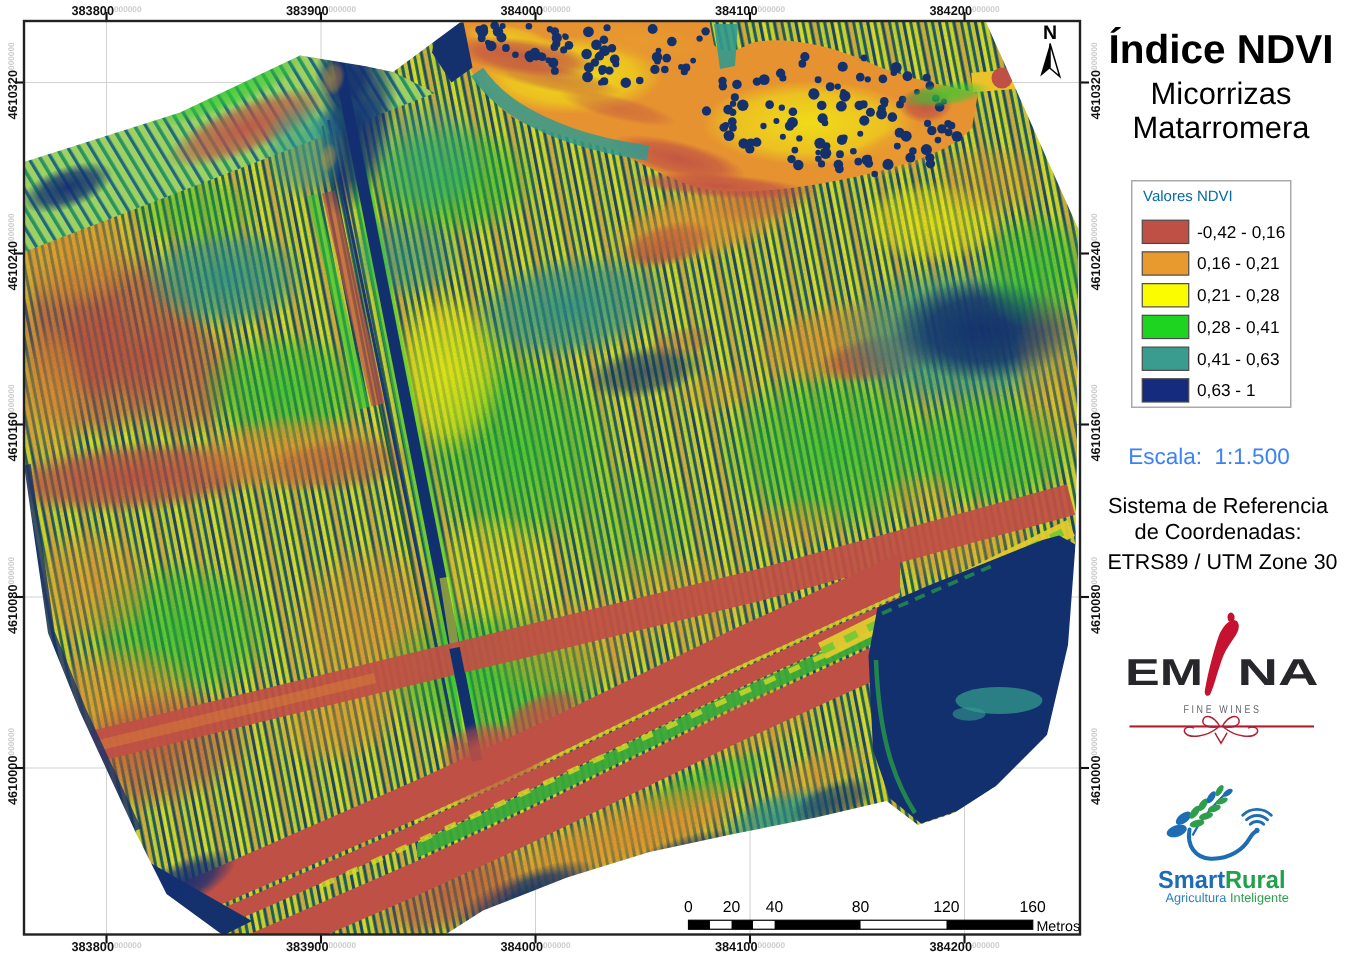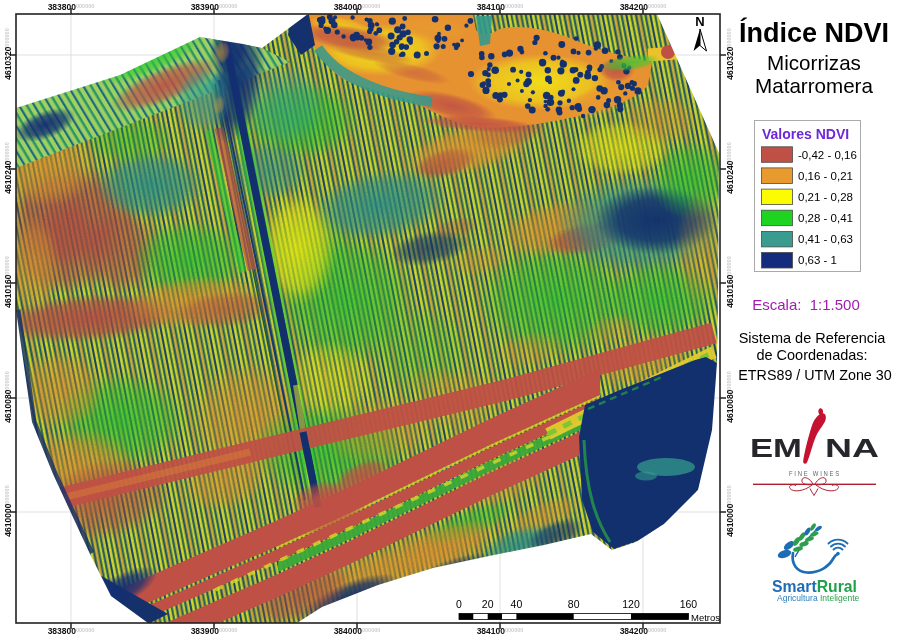--- a/index.html
+++ b/index.html
@@ -492,21 +492,21 @@
 <div class="axlab vlab" style="left:698px;top:49px;width:64px;text-align:center">4610320<span class="z">000000</span></div><div class="axlab vlab" style="left:698px;top:163px;width:64px;text-align:center">4610240<span class="z">000000</span></div><div class="axlab vlab" style="left:698px;top:277px;width:64px;text-align:center">4610160<span class="z">000000</span></div><div class="axlab vlab" style="left:698px;top:392px;width:64px;text-align:center">4610080<span class="z">000000</span></div><div class="axlab vlab" style="left:698px;top:506px;width:64px;text-align:center">4610000<span class="z">000000</span></div>
 
 
 <div style="position:absolute;left:726px;top:18px;width:176px;text-align:center;font-size:27px;font-weight:bold;color:#000;letter-spacing:0px">Índice NDVI</div>
 
 <div style="position:absolute;left:726px;top:52px;width:176px;text-align:center;font-size:20.6px;color:#000;line-height:22.5px">Micorrizas<br>Matarromera</div>
 
 
 <div style="position:absolute;left:754px;top:120px;width:105px;height:150px;border:1px solid #aaa;background:#fff"></div>
 
-<div style="position:absolute;left:762px;top:126px;font-size:14px;font-weight:bold;color:#6d28d9">Valores NDVI</div>
+<div style="position:absolute;left:762px;top:126px;font-size:10px;font-weight:normal;color:#0369a1">Valores NDVI</div>
 
 <svg style="position:absolute;left:754px;top:120px" width="146" height="151">
 <g stroke="#4a4a4a" stroke-width="0.8">
 <rect x="7.5" y="26.8" width="31" height="15.5" fill="#bf5045"></rect>
 <rect x="7.5" y="47.9" width="31" height="15.5" fill="#e89a2f"></rect>
 <rect x="7.5" y="69.1" width="31" height="15.5" fill="#fcfc00"></rect>
 <rect x="7.5" y="90.2" width="31" height="15.5" fill="#1fd420"></rect>
 <rect x="7.5" y="111.4" width="31" height="15.5" fill="#3a9b8f"></rect>
 <rect x="7.5" y="132.5" width="31" height="15.5" fill="#152c7e"></rect>
 </g>
@@ -514,21 +514,21 @@
 <text x="44" y="38.5">-0,42 - 0,16</text>
 <text x="44" y="59.6">0,16 - 0,21</text>
 <text x="44" y="80.8">0,21 - 0,28</text>
 <text x="44" y="101.9">0,28 - 0,41</text>
 <text x="44" y="123.1">0,41 - 0,63</text>
 <text x="44" y="144.2">0,63 - 1</text>
 </g>
 </svg>
 
 
-<div style="position:absolute;left:718px;top:296px;width:176px;text-align:center;font-size:15px;color:#a21caf">Escala:&nbsp; 1:1.500</div>
+<div style="position:absolute;left:718px;top:296px;width:176px;text-align:center;font-size:15px;color:#3b82f6">Escala:&nbsp; 1:1.500</div>
 
 <div style="position:absolute;left:716px;top:330px;width:192px;text-align:center;font-size:14.5px;color:#000;line-height:16.5px">Sistema de Referencia<br>de Coordenadas:</div>
 <div style="position:absolute;left:719px;top:367px;width:192px;text-align:center;font-size:14.3px;color:#000">ETRS89 / UTM Zone 30</div>
 
 
 <svg style="position:absolute;left:740px;top:395px" width="160" height="115" viewBox="740 395 160 115">
 <g font-family="Liberation Sans,sans-serif">
 <text x="750" y="456.5" font-size="25" font-weight="bold" fill="#26262b" textLength="52" lengthAdjust="spacingAndGlyphs">EM</text>
 <text x="825" y="456.5" font-size="25" font-weight="bold" fill="#26262b" textLength="54" lengthAdjust="spacingAndGlyphs">NA</text>
 <path d="M820,414 C824,412 827,415 825.5,420 C824,425 818,430 814.5,440 C811,450 809.5,457 807,462.5 C805.5,465 802.5,464 803.3,460 C805,450 809,434 812.5,424 C814.5,419 817,416 820,414 Z" fill="#c41230"></path>

